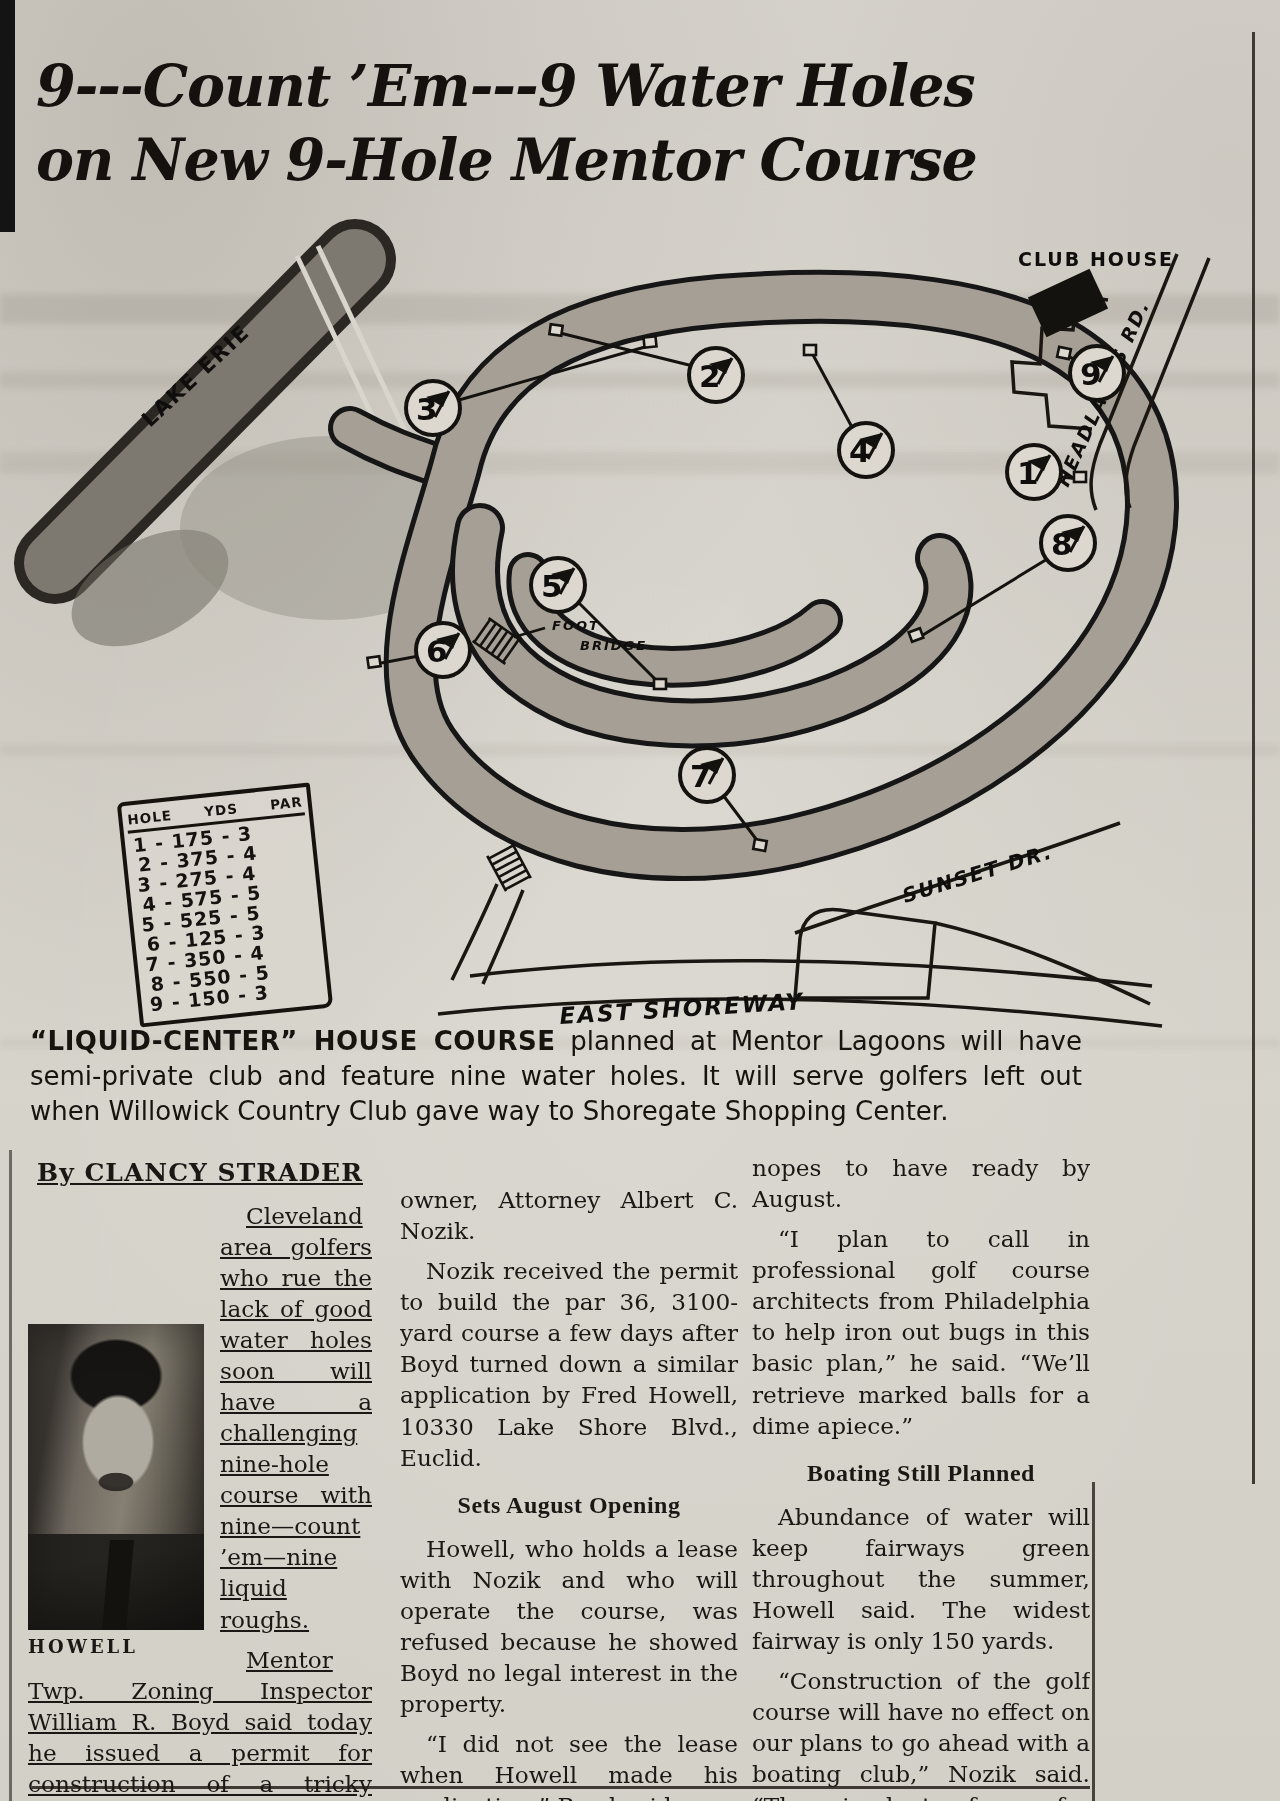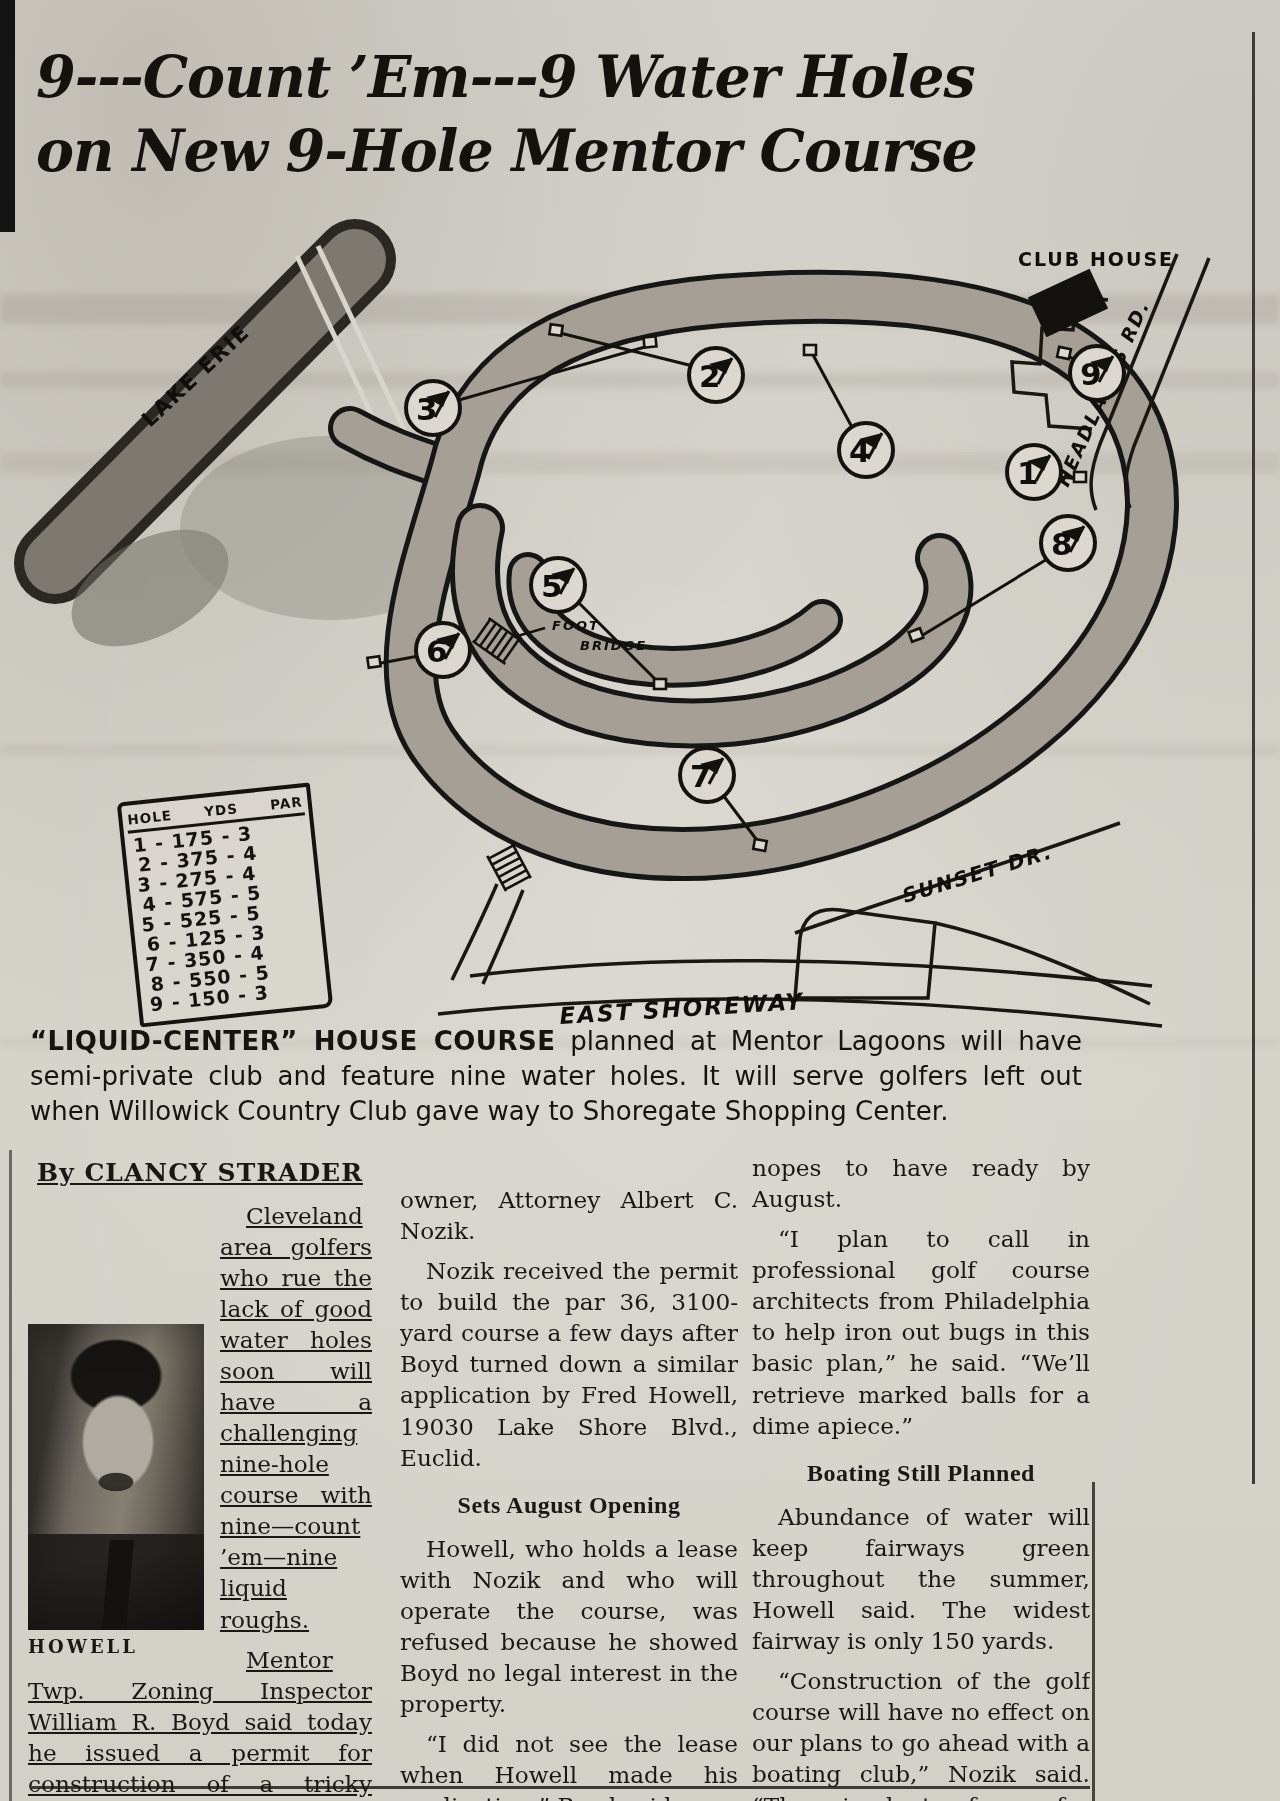--- a/index.html
+++ b/index.html
@@ -8,21 +8,21 @@
     background:
       radial-gradient(ellipse at 12% 6%, rgba(95,88,76,.20), transparent 42%),
       radial-gradient(ellipse at 96% 10%, rgba(95,88,76,.10), transparent 40%),
       radial-gradient(ellipse at 50% 55%, rgba(255,255,252,.10), transparent 70%),
       linear-gradient(180deg,#d9d6cf 0%,#d7d4cc 55%,#d3d0c8 100%);
     font-family:"DejaVu Serif", serif;color:#1b1815;
   }
   .streak{position:absolute;left:0;width:1280px;background:#6f675a;filter:blur(3px);}
   .edge{position:absolute;background:#141414;}
   
-  #headline{position:absolute;left:36px;top:40px;width:1010px;
+  #headline{position:absolute;left:36px;top:49px;width:1010px;
     font-family:"DejaVu Serif",serif;font-style:italic;font-weight:bold;
     font-size:57px;line-height:1.3;color:#14110e;letter-spacing:-1px;}
   
   #mapwrap{position:absolute;left:0;top:190px;width:1280px;height:845px;}
   svg text{font-family:"DejaVu Sans",sans-serif;fill:#0f0e0c;}
   .maplabel{font-weight:bold;letter-spacing:2px;}
   .hole-num{font-size:31px;font-weight:800;}
   
   #scorecard{position:absolute;left:128px;top:792px;width:170px;
     transform:rotate(-6deg);border:4px solid #16130f;border-radius:7px 3px 9px 4px;
@@ -274,21 +274,21 @@
       <div class="photo"></div>
       <figcaption>HOWELL</figcaption>
     </figure>
     <p>Cleveland area golfers who rue the lack of good water holes soon will have a challenging nine-hole course with nine—count ’em—nine liquid roughs.</p>
     <p>Mentor Twp. Zoning Inspector William R. Boyd said today he issued a permit for construction of a tricky drive, putt and spray layout at Mentor Lagoons.</p>
 
   </div>
 
   <div id="col2" class="col">
     <p class="noindent">owner, Attorney Albert C. Nozik.</p>
-    <p>Nozik received the permit to build the par 36, 3100-yard course a few days after Boyd turned down a similar application by Fred Howell, 19030 Lake Shore Blvd., Euclid.</p>
+    <p>Nozik received the permit to build the par 36, 3100-yard course a few days after Boyd turned down a similar application by Fred Howell, 10330 Lake Shore Blvd., Euclid.</p>
     <div class="subhead">Sets August Opening</div>
     <p>Howell, who holds a lease with Nozik and who will operate the course, was refused because he showed Boyd no legal interest in the property.</p>
     <p>“I did not see the lease when Howell made his application,” Boyd said.</p>
     <p>Howell, a golfer 20 years, is anxious to make a career out of the development, which he</p>
   </div>
 
   <div id="col3" class="col">
     <p class="noindent">nopes to have ready by August.</p>
     <p>“I plan to call in professional golf course architects from Philadelphia to help iron out bugs in this basic plan,” he said. “We’ll retrieve marked balls for a dime apiece.”</p>
     <div class="subhead">Boating Still Planned</div>

